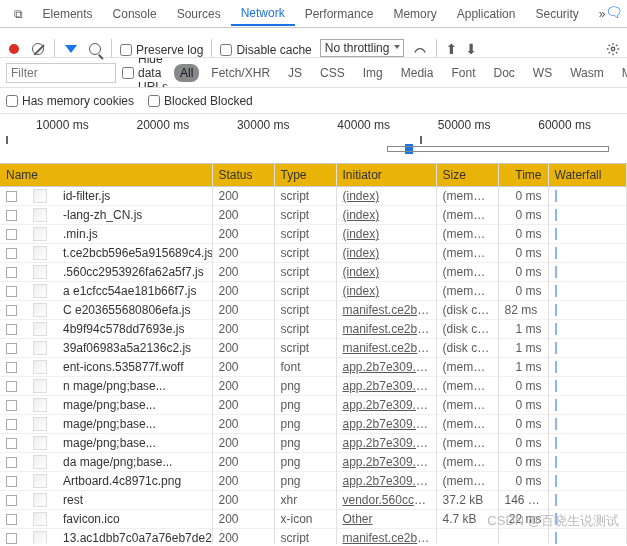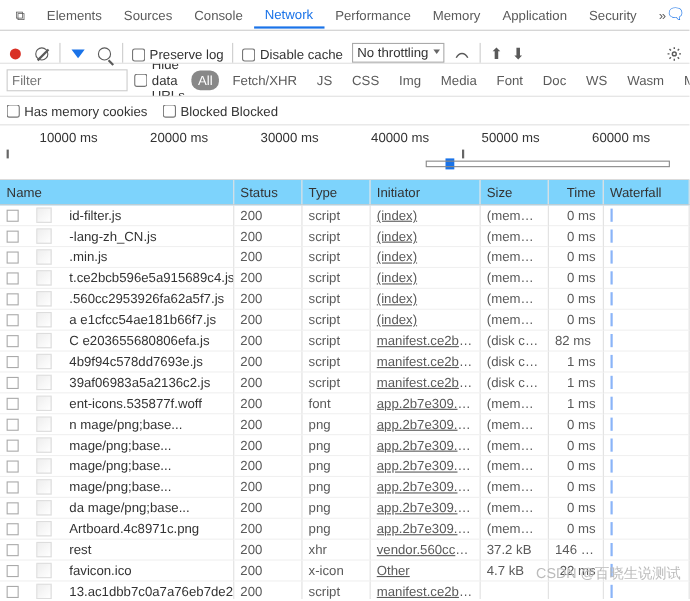--- a/index.html
+++ b/index.html
@@ -18,48 +18,48 @@
 .mag::after{content:"";position:absolute;width:6px;height:1.5px;background:#5a5a5a;transform:rotate(45deg);bottom:-3px;right:-4px}
 .cb{display:flex;align-items:center;gap:4px}
 .cb input{width:12px;height:12px}
 .sel{border:1px solid #aaa;padding:1px 14px 1px 4px;background:#fff;position:relative}
 .sel::after{content:"";position:absolute;right:3px;top:5px;border-left:3px solid transparent;border-right:3px solid transparent;border-top:4px solid #666}
 .arw{font-size:14px;color:#5a5a5a}
 .gear{width:14px;height:14px;color:#5a5a5a}
 .row3{display:flex;align-items:center;border-bottom:1px solid #e0e0e0;height:30px;padding:0 6px;gap:6px;overflow:hidden}
 .filter-input{border:1px solid #ccc;padding:2px 4px;width:110px;color:#aaa}
 .chip{padding:2px 6px;color:#5a5a5a;cursor:pointer}
-.chip.all{background:#888;color:#ffffff;border-radius:8px}
+.chip.all{background:#888;color:#0f172a;border-radius:8px}
 .row4{display:flex;align-items:center;border-bottom:1px solid #e0e0e0;height:26px;padding:0 6px;gap:14px}
 .timeline{height:50px;border-bottom:1px solid #ccc;position:relative;padding-top:4px}
 .ticks{display:flex;justify-content:space-between;padding:0 36px;color:#888}
 .tl-box{position:absolute;right:18px;top:32px;height:6px;width:222px;border:1px solid #888}
 .tl-handle{position:absolute;width:8px;height:10px;background:#1a73e8;top:30px;left:405px}
 .tl-mk{position:absolute;width:2px;height:8px;background:#666;top:22px}
 .grid{border-collapse:collapse;width:100%;table-layout:fixed}
-.grid th{text-align:left;font-weight:normal;padding:4px 6px;border-right:1px solid #e0e0e0;border-bottom:1px solid #ccc;height:22px;color:#333;background:#7dd3fc}
+.grid th{text-align:left;font-weight:normal;padding:4px 6px;border-right:1px solid #e0e0e0;border-bottom:1px solid #ccc;height:22px;color:#333;background:#eab308}
 .grid td{padding:2px 6px;border-right:1px solid #e0e0e0;height:19px;white-space:nowrap;overflow:hidden;text-overflow:ellipsis;color:#5a5a5a}
 .grid tbody tr{border-bottom:1px solid #f0f0f0}
 .name-cell{display:flex;align-items:center;gap:16px}
 .name-cell .cbx{width:11px;height:11px;border:1px solid #aaa;flex-shrink:0}
 .ficon{width:14px;height:14px;background:linear-gradient(135deg,#eee,#fff);border:1px solid #ddd;flex-shrink:0}
 .link{color:#5a5a5a;text-decoration:underline}
 .wf-bar{width:2px;height:12px;background:#8ab4f8;margin-left:0}
 .grid-wrap{height:380px;overflow-y:auto}
 .watermark{position:absolute;right:8px;bottom:16px;color:#bbb;font-size:13px}
 .speech{position:absolute;right:4px;top:4px;color:#1a73e8;font-size:14px}
 </style>
 </head>
 <body>
 
 <div class="toolbar">
   <span class="tab">⧉</span>
   <span class="tab">Elements</span>
+  <span class="tab">Console</span>
   <span class="tab">Sources</span>
-  <span class="tab">Console</span>
   <span class="tab active">Network</span>
   <span class="tab">Performance</span>
   <span class="tab">Memory</span>
   <span class="tab">Application</span>
   <span class="tab">Security</span>
   <span class="tab">»</span>
   <span class="speech">🗨</span>
 </div>
 
 <div class="row2">

